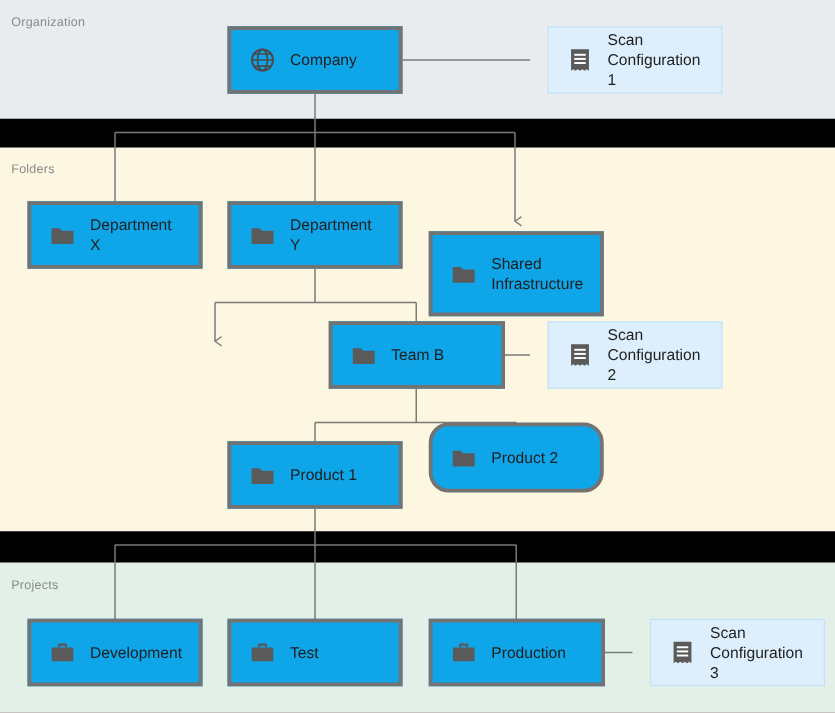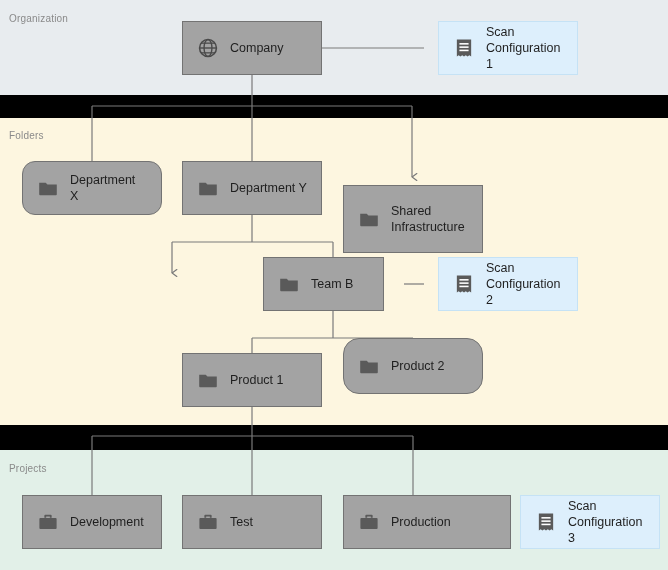--- a/index.html
+++ b/index.html
@@ -41,22 +41,22 @@
     width: 668px;
     height: 570px;
     pointer-events: none;
   }
 
   .node {
     position: absolute;
     box-sizing: border-box;
     display: flex;
     align-items: center;
-    background: #a3a3a3;
-    border: 1px solid #737373;
+    background: #0ea5e9;
+    border: 3px solid #737373;
     padding: 0 14px;
   }
   .node.scan {
     background: #ddeffc;
     border: 1px solid #c5e2f5;
     margin-left: 14px;
   }
   .node .ico {
     flex: 0 0 auto;
     width: 22px;
@@ -137,21 +137,21 @@
     <svg class="ico" viewBox="0 0 24 24">
       <path d="M4.2,2.6 h15.6 v18.8 l-1.95,-1.4 l-1.95,1.4 l-1.95,-1.4 l-1.95,1.4 l-1.95,-1.4 l-1.95,1.4 l-1.95,-1.4 l-1.95,1.4 z" fill="#5a5a5a"></path>
       <rect x="7" y="6.6" width="10" height="1.7" fill="#ffffff"></rect>
       <rect x="7" y="10.2" width="10" height="1.7" fill="#ffffff"></rect>
       <rect x="7" y="13.8" width="10" height="1.7" fill="#ffffff"></rect>
     </svg>
     <span class="lbl">Scan
 Configuration 1</span>
   </div>
 
-  <div class="node" style="left:22px; top:161px; width:140px; height:54px;border-radius:13px;">
+  <div class="node" style="left:22px; top:161px; width:140px; height:54px;">
     <svg class="ico" viewBox="0 0 24 24">
       <path d="M2.4,6.2 h7.1 l1.9,2.1 h10.2 v10.6 a1,1 0 0 1 -1,1 h-17.2 a1,1 0 0 1 -1,-1 z" fill="#5a5a5a"></path>
     </svg>
     <span class="lbl">Department X</span>
   </div>
 
   <div class="node" style="left:182px; top:161px; width:140px; height:54px;">
     <svg class="ico" viewBox="0 0 24 24">
       <path d="M2.4,6.2 h7.1 l1.9,2.1 h10.2 v10.6 a1,1 0 0 1 -1,1 h-17.2 a1,1 0 0 1 -1,-1 z" fill="#5a5a5a"></path>
     </svg>
@@ -160,21 +160,21 @@
 
   <div class="node" style="left:343px; top:161px; width:140px; height:68px;margin-top:24px;">
     <svg class="ico" viewBox="0 0 24 24">
       <path d="M2.4,6.2 h7.1 l1.9,2.1 h10.2 v10.6 a1,1 0 0 1 -1,1 h-17.2 a1,1 0 0 1 -1,-1 z" fill="#5a5a5a"></path>
     </svg>
     <span class="lbl">Shared
 Infrastructure</span>
   </div>
 
 
-  <div class="node" style="left:263px; top:257px; width:121px; height:54px;">
+  <div class="node" style="left:263px; top:257px; width:141px; height:54px;">
     <svg class="ico" viewBox="0 0 24 24">
       <path d="M2.4,6.2 h7.1 l1.9,2.1 h10.2 v10.6 a1,1 0 0 1 -1,1 h-17.2 a1,1 0 0 1 -1,-1 z" fill="#5a5a5a"></path>
     </svg>
     <span class="lbl">Team B</span>
   </div>
 
   <div class="node scan" style="left:424px; top:257px; width:140px; height:54px;">
     <svg class="ico" viewBox="0 0 24 24">
       <path d="M4.2,2.6 h15.6 v18.8 l-1.95,-1.4 l-1.95,1.4 l-1.95,-1.4 l-1.95,1.4 l-1.95,-1.4 l-1.95,1.4 l-1.95,-1.4 l-1.95,1.4 z" fill="#5a5a5a"></path>
       <rect x="7" y="6.6" width="10" height="1.7" fill="#ffffff"></rect>
@@ -208,21 +208,21 @@
   </div>
 
   <div class="node" style="left:182px; top:495px; width:140px; height:54px;">
     <svg class="ico" viewBox="0 0 24 24">
       <path d="M9.1,4.1 h5.8 a1.1,1.1 0 0 1 1.1,1.1 v2.2 h-2 v-1.3 h-4 v1.3 h-2 v-2.2 a1.1,1.1 0 0 1 1.1,-1.1 z" fill="#5a5a5a"></path>
       <rect x="2.6" y="7.6" width="18.8" height="12.1" rx="1.1" fill="#5a5a5a"></rect>
     </svg>
     <span class="lbl">Test</span>
   </div>
 
-  <div class="node" style="left:343px; top:495px; width:168px; height:54px;">
+  <div class="node" style="left:343px; top:495px; width:141px; height:54px;">
     <svg class="ico" viewBox="0 0 24 24">
       <path d="M9.1,4.1 h5.8 a1.1,1.1 0 0 1 1.1,1.1 v2.2 h-2 v-1.3 h-4 v1.3 h-2 v-2.2 a1.1,1.1 0 0 1 1.1,-1.1 z" fill="#5a5a5a"></path>
       <rect x="2.6" y="7.6" width="18.8" height="12.1" rx="1.1" fill="#5a5a5a"></rect>
     </svg>
     <span class="lbl">Production</span>
   </div>
 
   <div class="node scan" style="left:506px; top:495px; width:140px; height:54px;">
     <svg class="ico" viewBox="0 0 24 24">
       <path d="M4.2,2.6 h15.6 v18.8 l-1.95,-1.4 l-1.95,1.4 l-1.95,-1.4 l-1.95,1.4 l-1.95,-1.4 l-1.95,1.4 l-1.95,-1.4 l-1.95,1.4 z" fill="#5a5a5a"></path>

